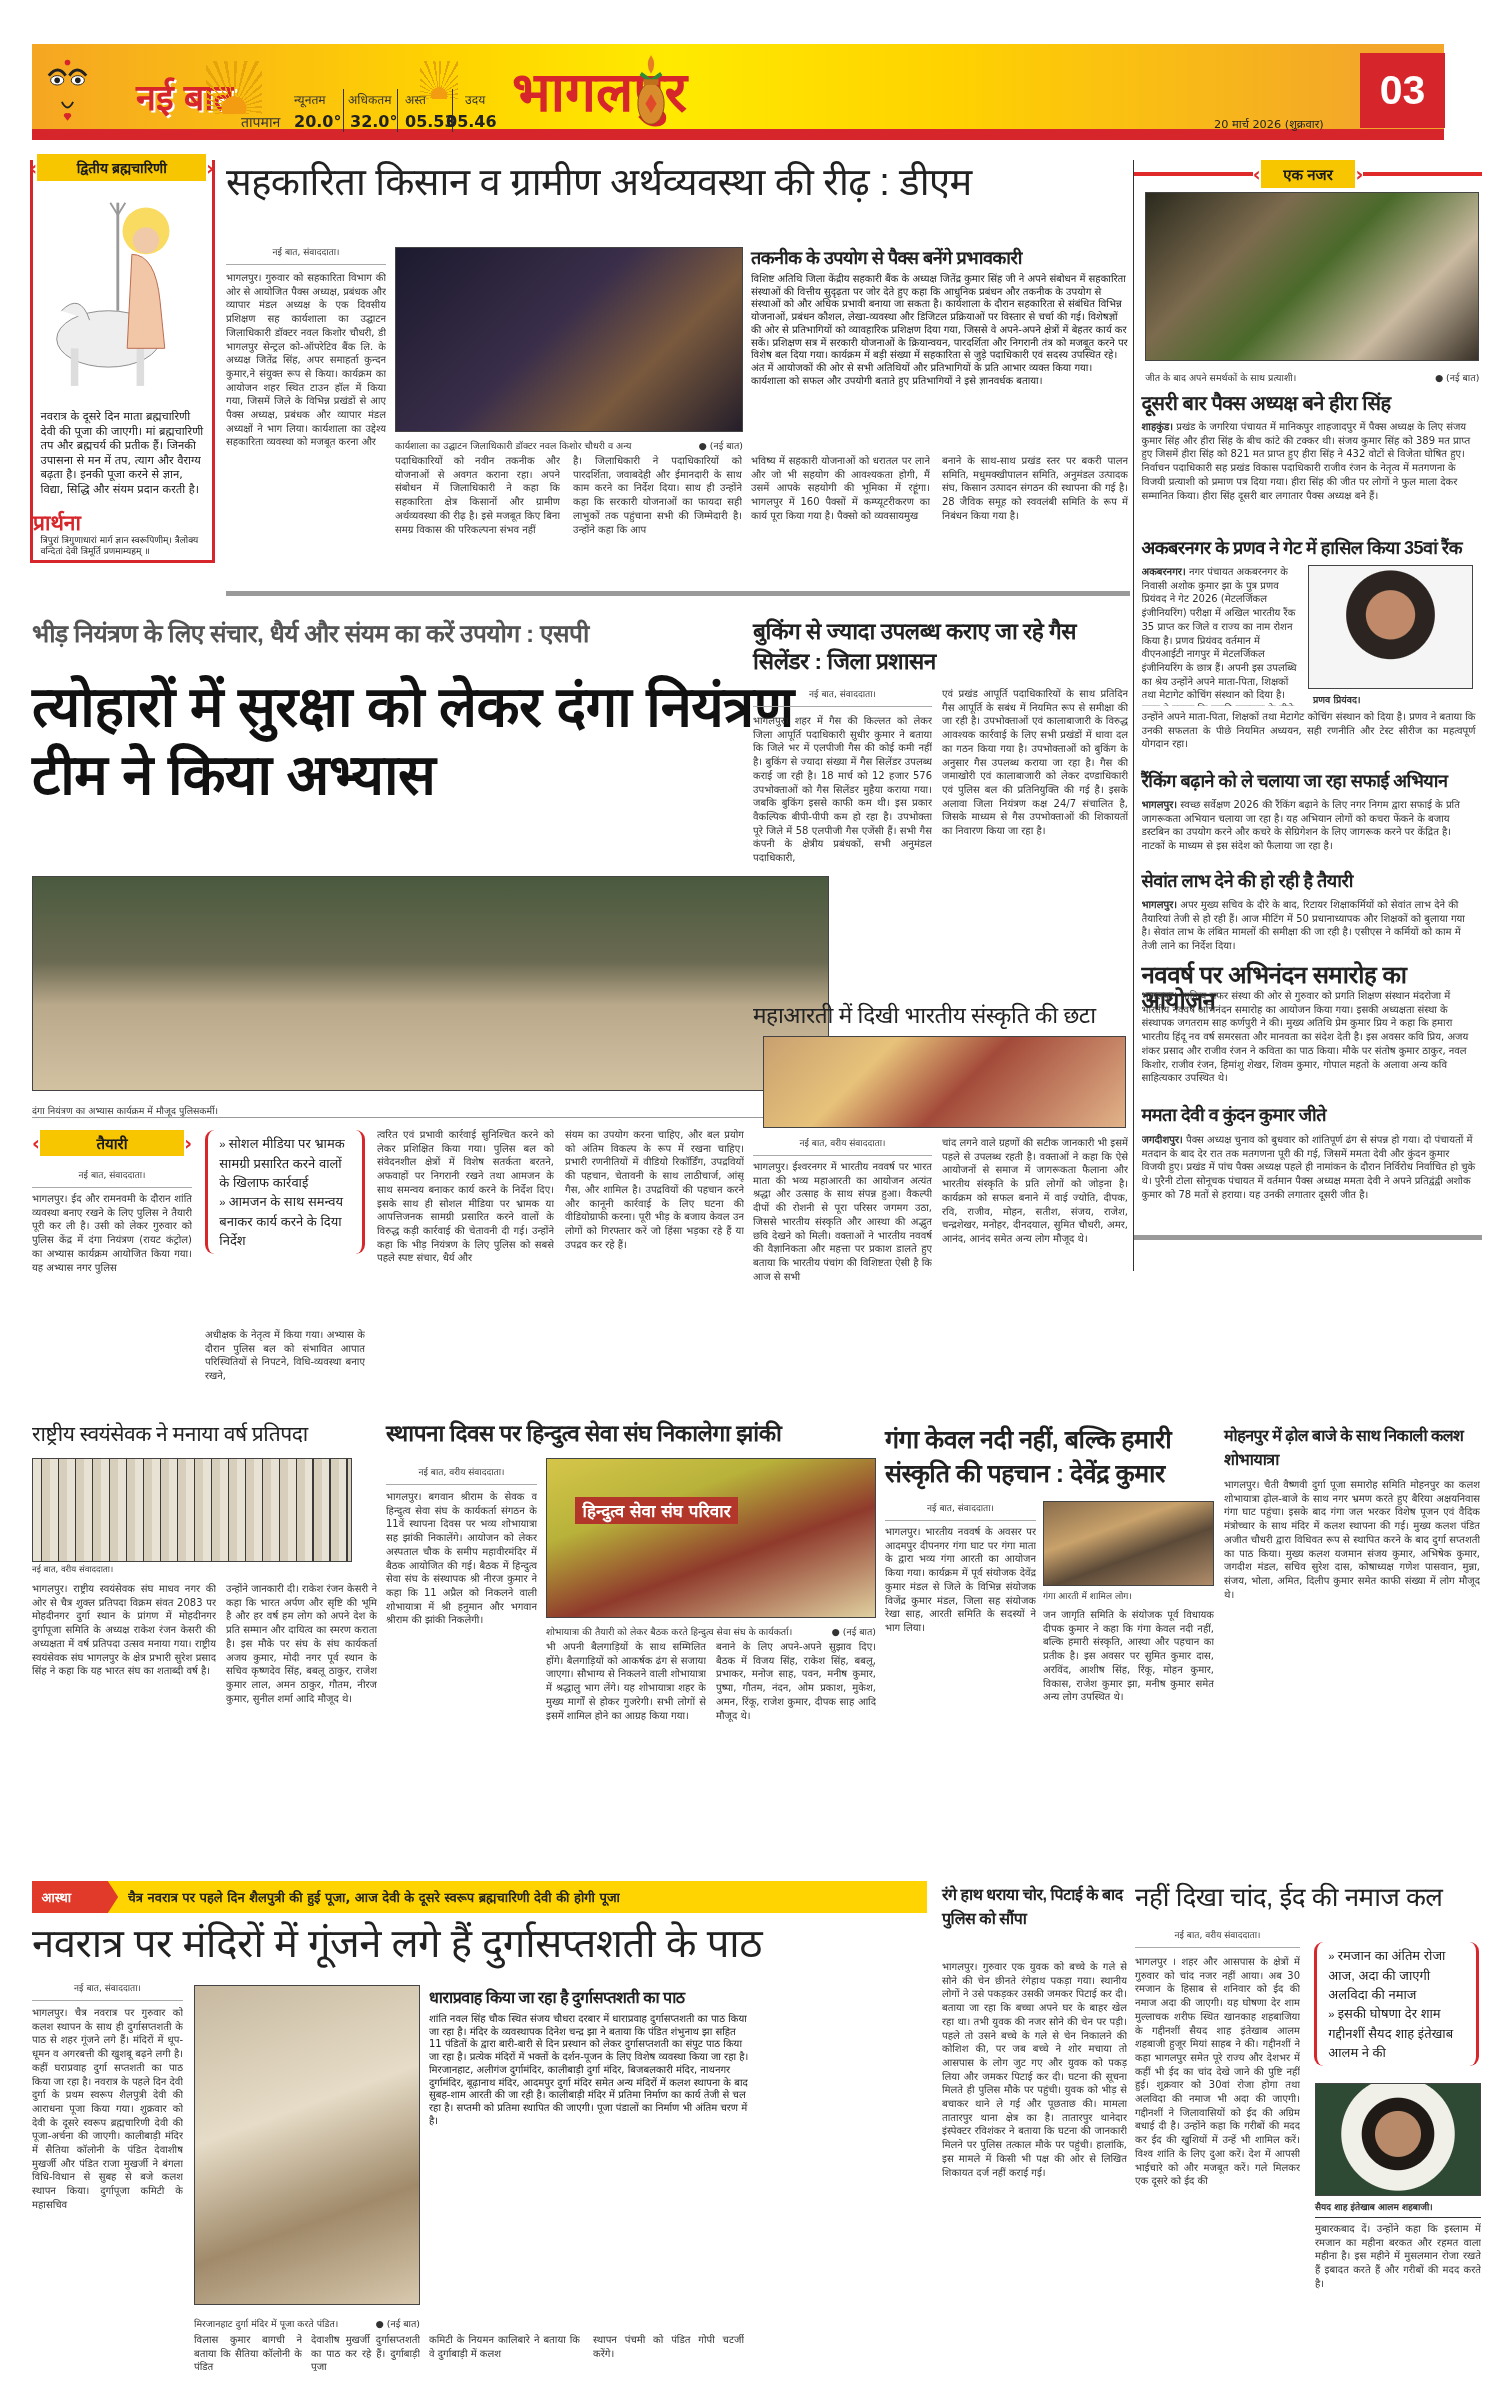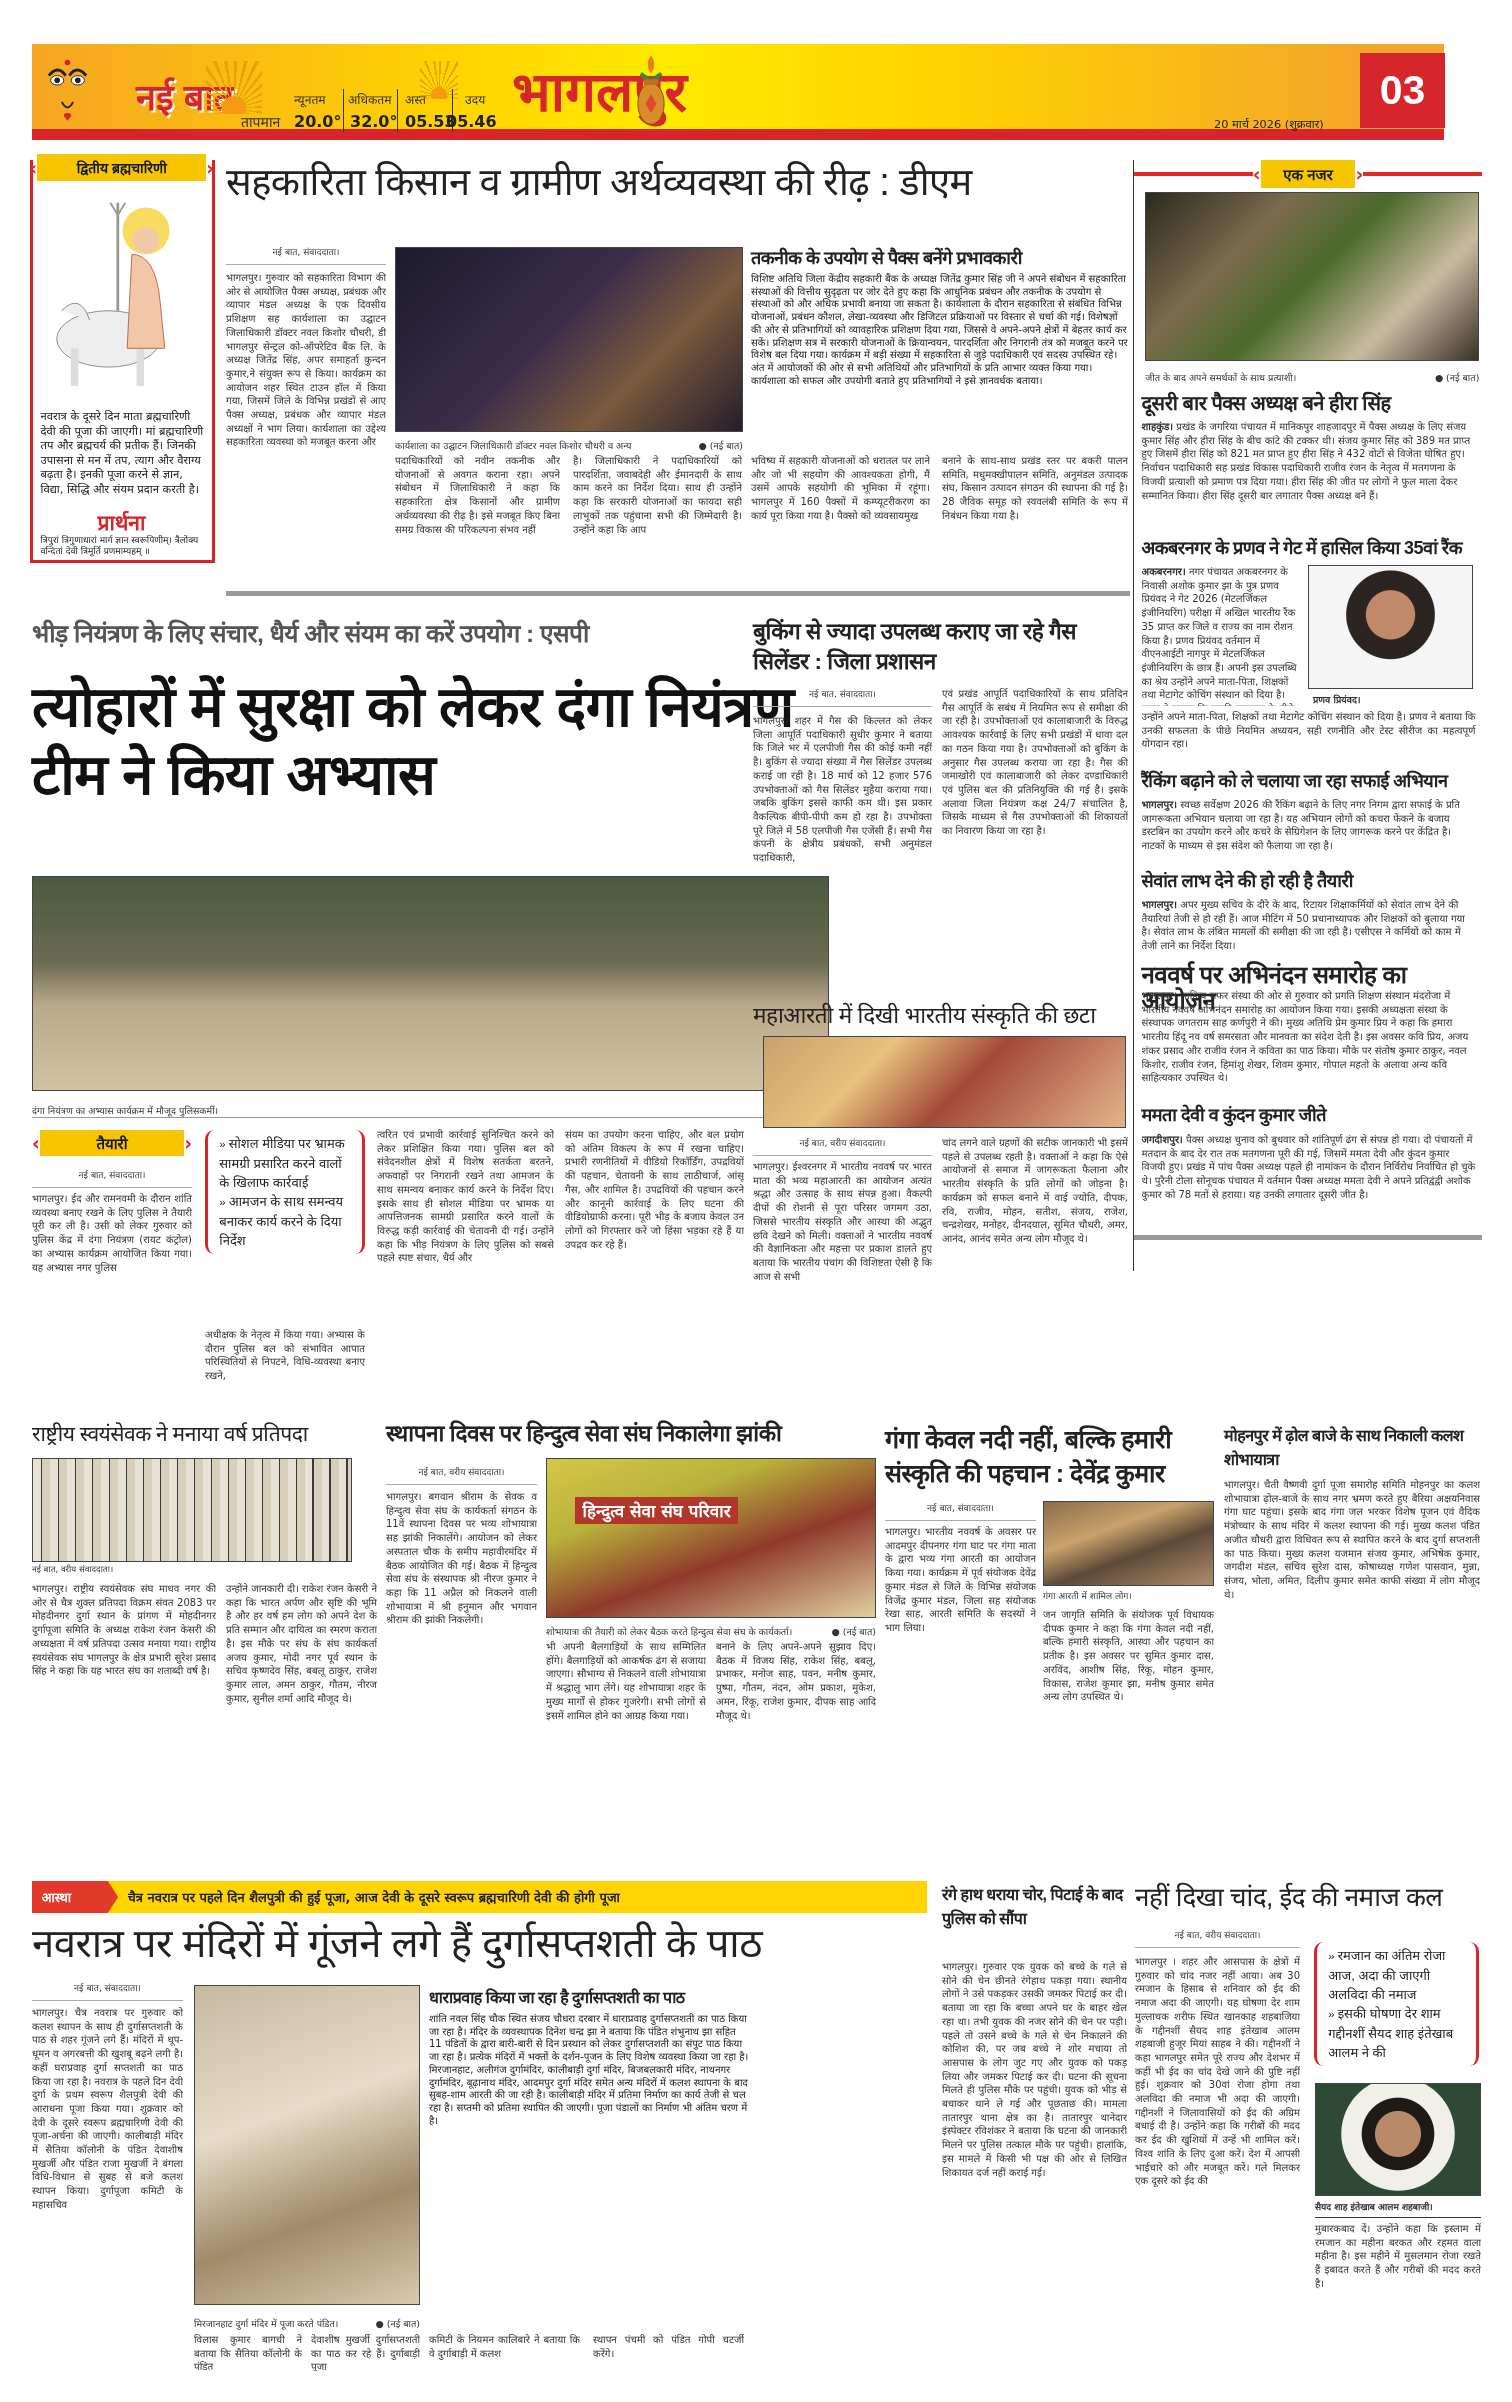--- a/index.html
+++ b/index.html
@@ -88,21 +88,21 @@
         <path d="M62 5 L70 18 L78 5" stroke="#999" stroke-width="2" fill="none"></path>
         <ellipse cx="60" cy="150" rx="55" ry="30" fill="#eee" stroke="#888"></ellipse>
         <rect x="20" y="160" width="8" height="40" fill="#ddd"></rect>
         <rect x="90" y="160" width="8" height="40" fill="#ddd"></rect>
         <path d="M10 120 Q30 100 40 130" fill="#eee" stroke="#888"></path>
         <path d="M85 60 Q110 60 115 110 L120 160 L80 160 Z" fill="#f1c7a7" stroke="#b8654a"></path>
         <circle cx="100" cy="45" r="14" fill="#f0c9a8"></circle>
       </svg>
   </div>
   <div class="abs" style="left:7.5px;top:250px;width:168px;font-size:11.3px;line-height:14.6px;color:#222;">नवरात्र के दूसरे दिन माता ब्रह्मचारिणी देवी की पूजा की जाएगी। मां ब्रह्मचारिणी तप और ब्रह्मचर्य की प्रतीक हैं। जिनकी उपासना से मन में तप, त्याग और वैराग्य बढ़ता है। इनकी पूजा करने से ज्ञान, विद्या, सिद्धि और संयम प्रदान करती है।</div>
-  <div class="abs" style="left:0;top:348px;width:177px;text-align:center;font-size:21px;font-weight:bold;color:#d7262b;font-family:'Liberation Sans',sans-serif;">प्रार्थना</div>
+  <div class="abs" style="left:0;top:348px;width:177px;font-size:21px;font-weight:bold;color:#d7262b;font-family:'Liberation Sans',sans-serif;">प्रार्थना</div>
   <div class="abs" style="left:7.5px;top:375px;width:169px;font-size:9px;line-height:11.3px;color:#222;">त्रिपुरां त्रिगुणाधारां मार्ग ज्ञान स्वरूपिणीम्। त्रैलोक्य वन्दितां देवी त्रिमूर्ति प्रणमाम्यहम् ॥</div>
 </div>
 
 <div class="abs hl" style="left:226px;top:162px;width:904px;font-size:38px;">सहकारिता किसान व ग्रामीण अर्थव्यवस्था की रीढ़ : डीएम</div>
 <div class="abs byline" style="left:226px;top:245px;width:160px;">नई बात, संवाददाता।</div>
 <div class="abs body-text" style="left:226px;top:271px;width:160px;height:273px;">भागलपुर। गुरुवार को सहकारिता विभाग की ओर से आयोजित पैक्स अध्यक्ष, प्रबंधक और व्यापार मंडल अध्यक्ष के एक दिवसीय प्रशिक्षण सह कार्यशाला का उद्घाटन जिलाधिकारी डॉक्टर नवल किशोर चौधरी, डी भागलपुर सेन्ट्रल को-ऑपरेटिव बैंक लि. के अध्यक्ष जितेंद्र सिंह, अपर समाहर्ता कुन्दन कुमार,ने संयुक्त रूप से किया। कार्यक्रम का आयोजन शहर स्थित टाउन हॉल में किया गया, जिसमें जिले के विभिन्न प्रखंडों से आए पैक्स अध्यक्ष, प्रबंधक और व्यापार मंडल अध्यक्षों ने भाग लिया। कार्यशाला का उद्देश्य सहकारिता व्यवस्था को मजबूत करना और</div>
 <div class="abs photo dark" style="left:395px;top:247px;width:348px;height:185px;"></div>
 <div class="abs caption" style="left:395px;top:435px;width:348px;">
   <span>कार्यशाला का उद्घाटन जिलाधिकारी डॉक्टर नवल किशोर चौधरी व अन्य</span>
   <span class="credit">(नई बात)</span>

